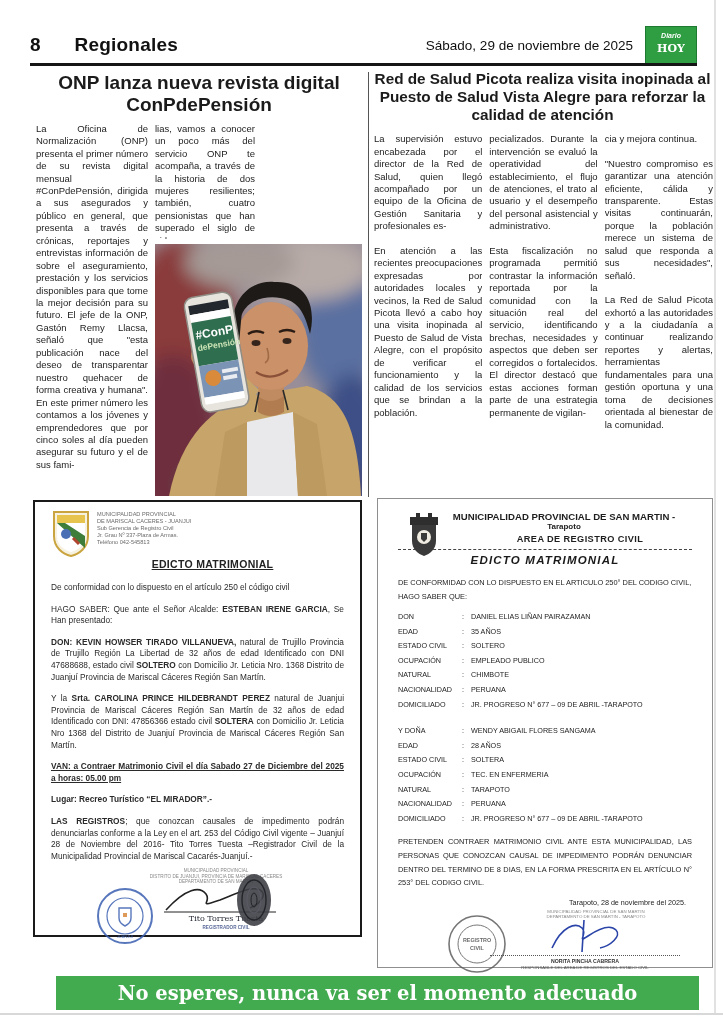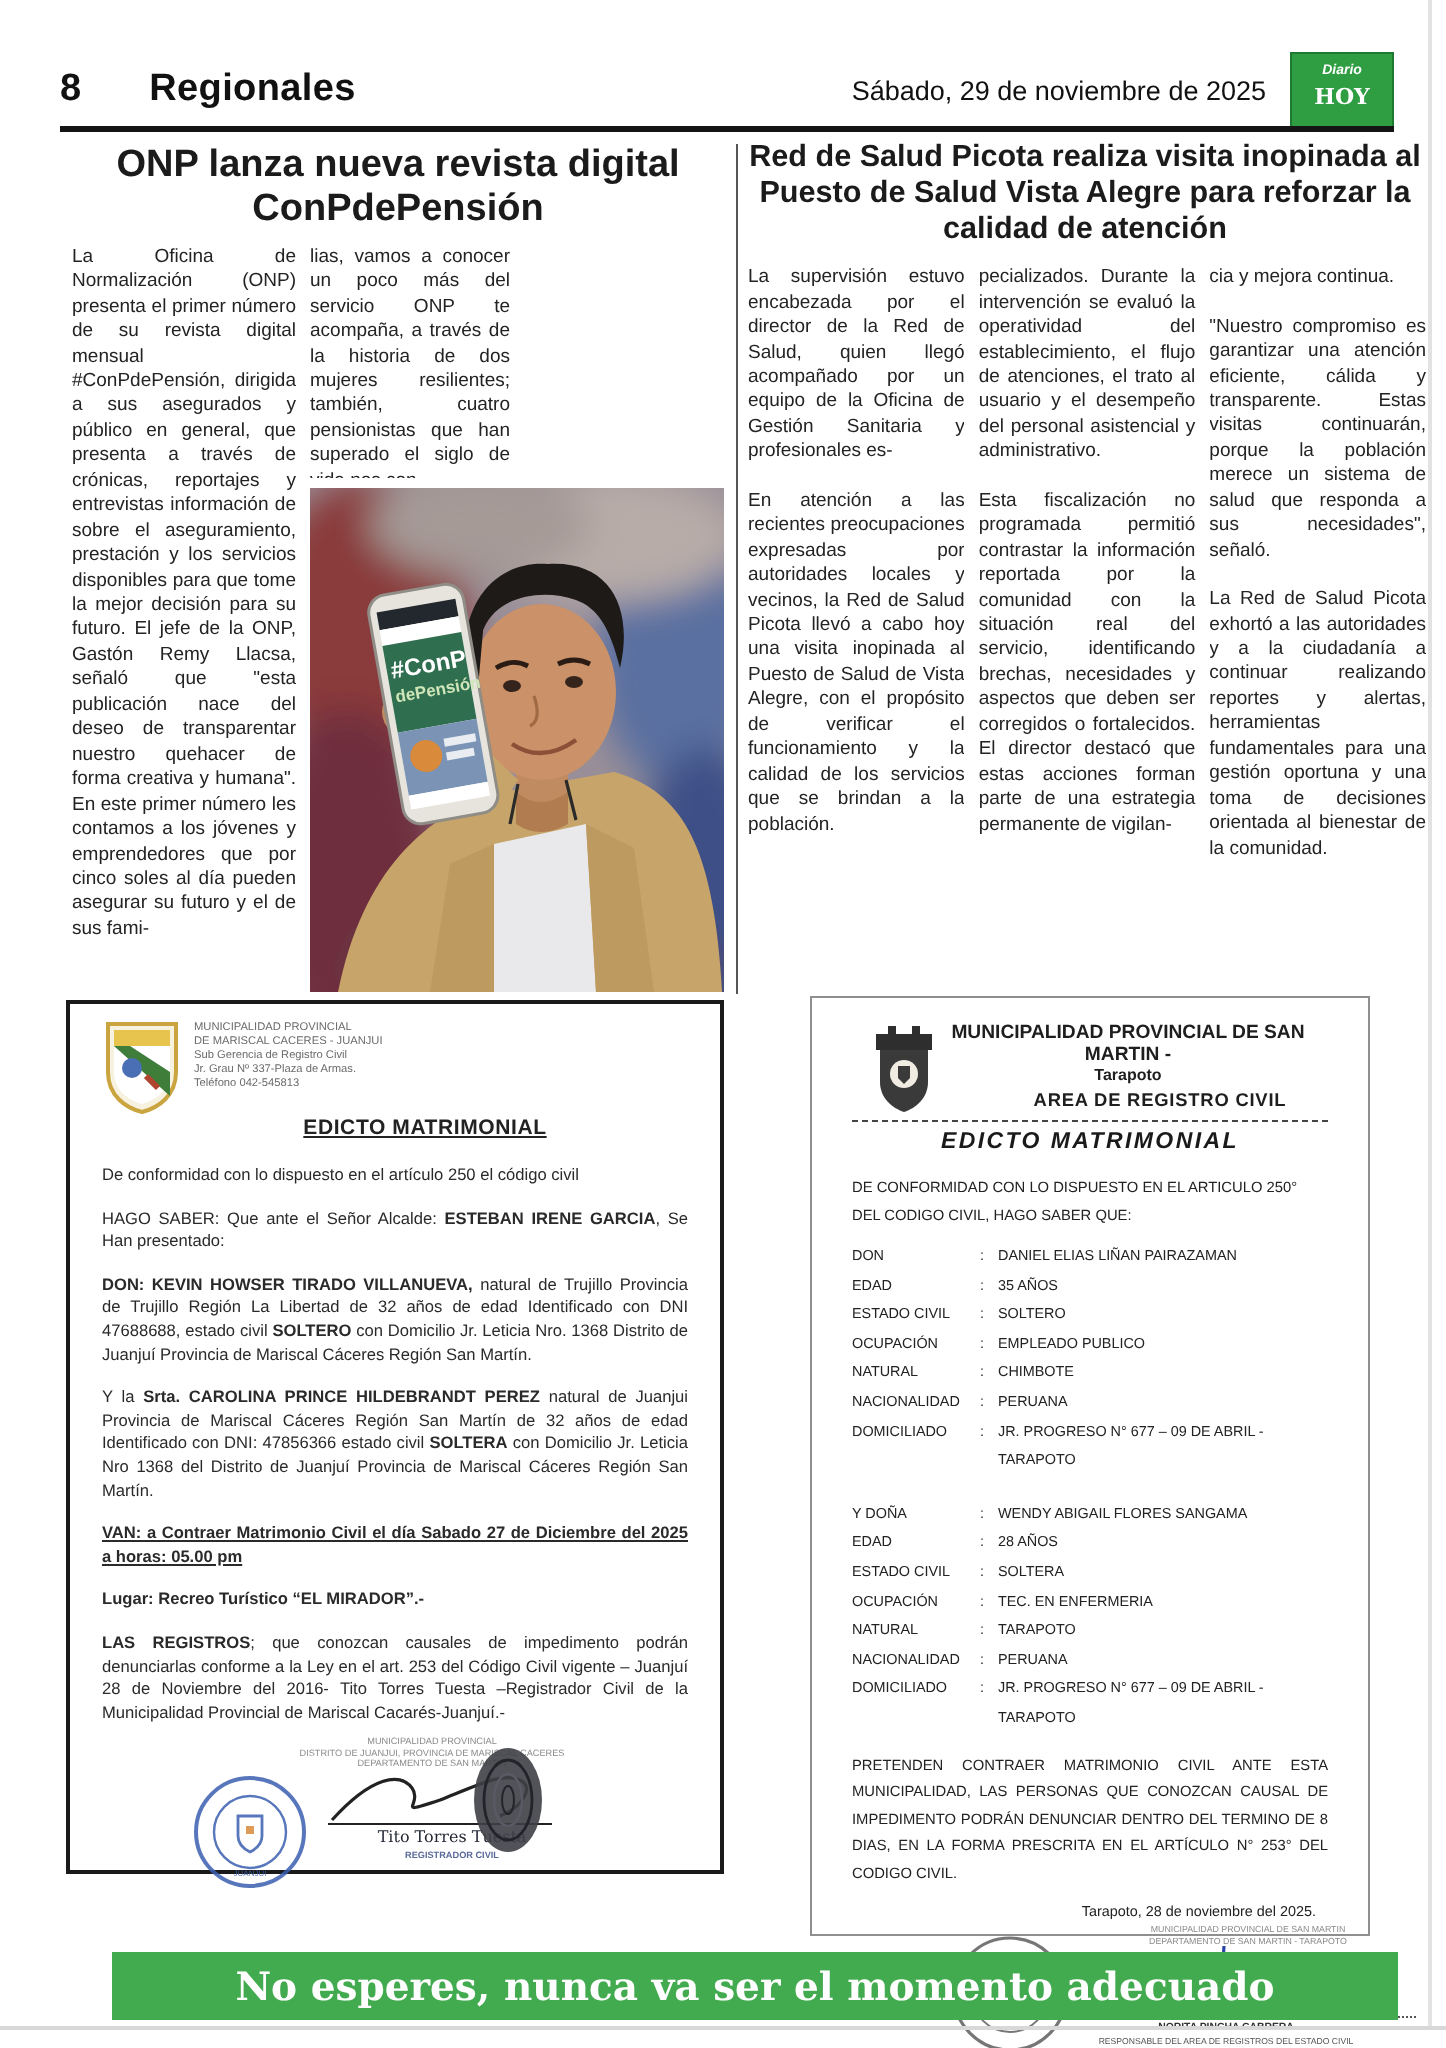--- a/index.html
+++ b/index.html
@@ -37,22 +37,22 @@
        background:#fff;box-sizing:border-box;padding:6px 16px 0 16px;}
   .edL-head{display:flex;align-items:flex-start;}
   .edL-muni{margin-left:6px;font-size:5.6px;line-height:7px;color:#6b6b6b;padding-top:3px;}
   .edL-title{text-align:center;font-size:10.5px;font-weight:bold;text-decoration:underline;
              color:#222;margin:0 0 12px 30px;letter-spacing:.3px;}
   .edL-body{font-size:8.3px;line-height:11.6px;color:#2a2a2a;text-align:justify;}
   .edL-body p{margin:0 0 10px 0;}
   .van{font-weight:bold;text-decoration:underline;}
   .edL-stamps{position:relative;height:84px;margin-top:2px;}
   
-  .edR{position:absolute;left:377px;top:498px;width:280px;height:470px;border:1px solid #8f8f8f;
-       background:#fff;box-sizing:border-box;padding:8px 20px 0 20px;margin-left:28px;}
+  .edR{position:absolute;left:377px;top:498px;width:336px;height:470px;border:1px solid #8f8f8f;
+       background:#fff;box-sizing:border-box;padding:8px 20px 0 20px;}
   .edR-head{position:relative;text-align:center;}
   .edR-emblem{position:absolute;left:8px;top:0;}
   .edR-m1{font-size:9.6px;font-weight:bold;color:#1e1e1e;margin:4px 0 0 38px;}
   .edR-m2{font-size:8px;font-weight:bold;color:#1e1e1e;margin-left:38px;}
   .edR-area{font-size:9.2px;font-weight:bold;color:#1e1e1e;letter-spacing:.4px;margin:3px 0 0 38px;padding-left:32px;}
   .edR-dash{border:none;border-top:1.5px dashed #444;margin:5px 0 4px 0;}
   .edR-title{font-size:11.5px;font-weight:bold;font-style:italic;letter-spacing:1.2px;text-align:center;
              color:#1a1a1a;margin:3px 0 10px 0;}
   .edR-intro{font-size:7.4px;line-height:13.5px;color:#222;margin-bottom:7px;}
   .frow{display:flex;font-size:7.2px;line-height:14.6px;color:#222;}

